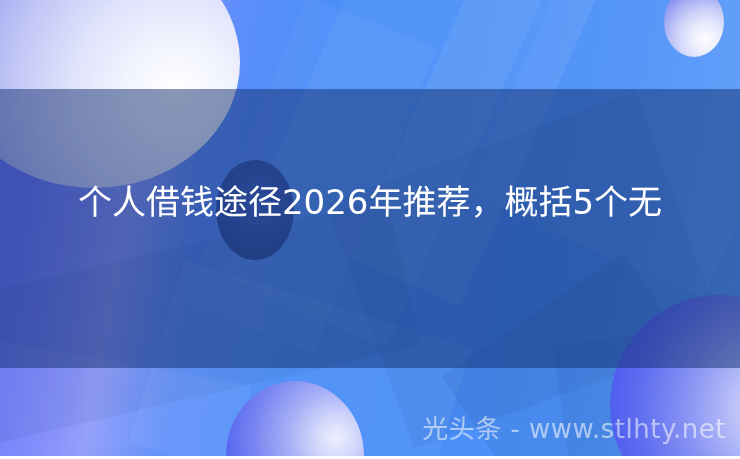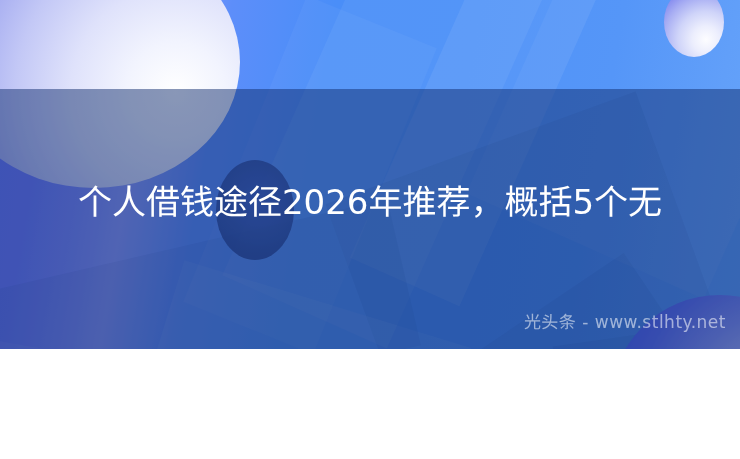--- a/index.html
+++ b/index.html
@@ -9,21 +9,21 @@
     background: #ffffff;
   }
   body {
     font-family: "Liberation Sans", "DejaVu Sans", sans-serif;
   }
 
   
   #banner {
     position: relative;
     width: 740px;
-    height: 349px;
+    height: 456px;
     overflow: hidden;
     background: #4d7c0f;
     user-select: none;
   }
 
   
   .bg-base {
     position: absolute;
     inset: 0;
     background: linear-gradient(100deg,
@@ -183,21 +183,21 @@
   .headline .line { display: block; }
 
   
   .watermark {
     position: absolute;
     right: 14px;
     bottom: 12px;
     color: #ffffff;
     opacity: 0.55;
     font-family: "DejaVu Sans", "Liberation Sans", sans-serif;
-    font-size: 17px;
+    font-size: 26px;
     line-height: 30px;
     white-space: nowrap;
     letter-spacing: 0.5px;
   }
 </style>
 </head>
 <body>
 
 <div id="banner">
 

